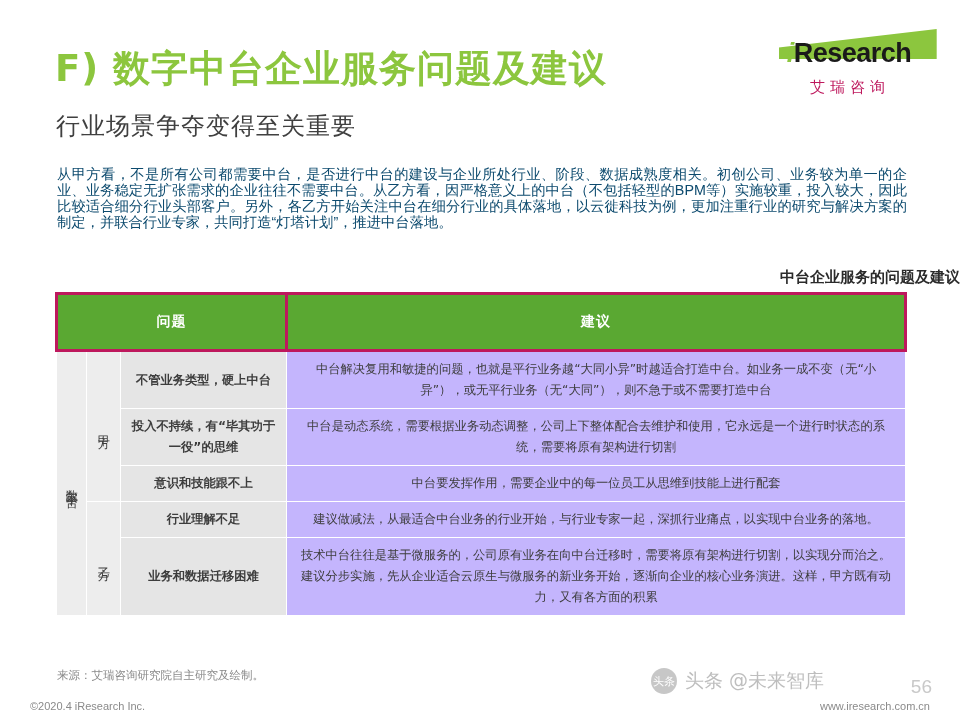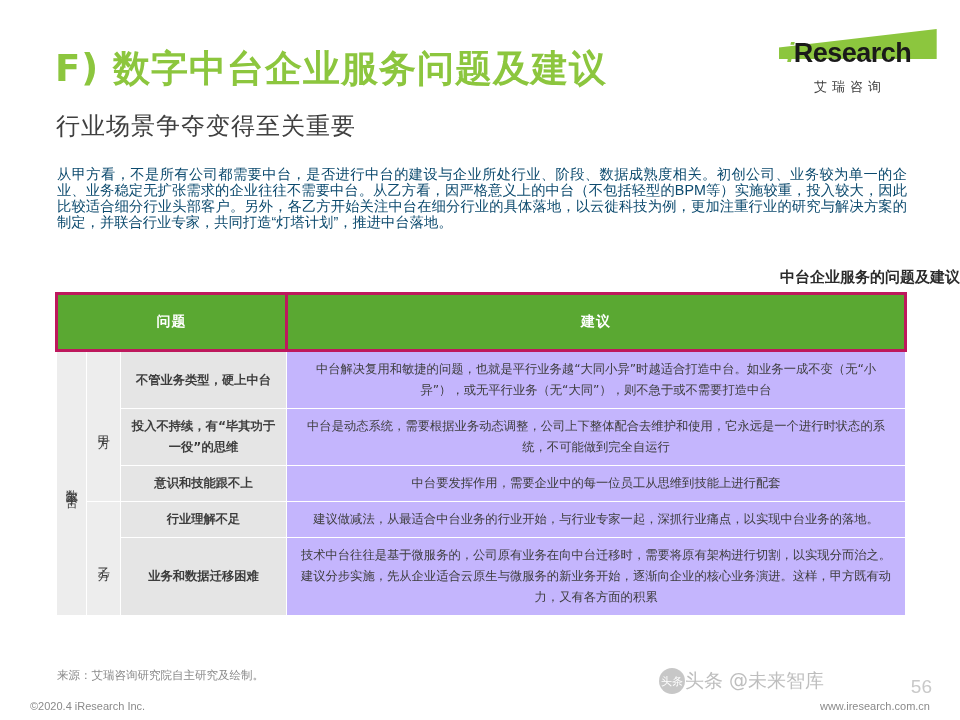--- a/index.html
+++ b/index.html
@@ -51,23 +51,23 @@
     background: #8cc63e;
     clip-path: polygon(0% 62%, 100% 0%, 100% 100%, 0% 100%);
     z-index: 0;
   }
   .logo-text-inner {
     position: relative;
     z-index: 1;
   }
   .logo-cn {
     margin-top: 9px;
-    font-size: 13px;
+    font-size: 15px;
     letter-spacing: 5px;
-    color: #404040;
+    color: #be185d;
     font-family: "DejaVu Sans", sans-serif;
   }
 
   
   .title {
     position: absolute;
     left: 55px;
     top: 44px;
     font-size: 37px;
     color: #8cc63e;
@@ -215,20 +215,21 @@
     color: #c9c9c9;
   }
 
   
   .watermark {
     position: absolute;
     right: 136px;
     bottom: 26px;
     display: flex;
     align-items: center;
+    gap: 8px;
     opacity: 0.9;
   }
   .wm-badge {
     width: 26px;
     height: 26px;
     border-radius: 50%;
     background: #c2c2c2;
     color: #ffffff;
     font-size: 11px;
     display: flex;
@@ -278,21 +279,21 @@
     <tbody>
 
       <tr>
         <td class="side side-vert" rowspan="5">数字中台</td>
         <td class="party party-vert" rowspan="3">甲方</td>
         <td class="issue">不管业务类型，硬上中台</td>
         <td class="advice">中台解决复用和敏捷的问题，也就是平行业务越“大同小异”时越适合打造中台。如业务一成不变（无“小异”），或无平行业务（无“大同”），则不急于或不需要打造中台</td>
       </tr>
       <tr>
         <td class="issue">投入不持续，有“毕其功于一役”的思维</td>
-        <td class="advice center">中台是动态系统，需要根据业务动态调整，公司上下整体配合去维护和使用，它永远是一个进行时状态的系统，不可能做到完全自运行</td>
+        <td class="advice center">中台是动态系统，需要根据业务动态调整，公司上下整体配合去维护和使用，它永远是一个进行时状态的系统，需要将原有架构进行切割</td>
       </tr>
       <tr>
         <td class="issue">意识和技能跟不上</td>
         <td class="advice center">中台要发挥作用，需要企业中的每一位员工从思维到技能上进行配套</td>
       </tr>
 
       <tr>
         <td class="party party-vert" rowspan="2">乙方</td>
         <td class="issue">行业理解不足</td>
         <td class="advice center">建议做减法，从最适合中台业务的行业开始，与行业专家一起，深抓行业痛点，以实现中台业务的落地。</td>

